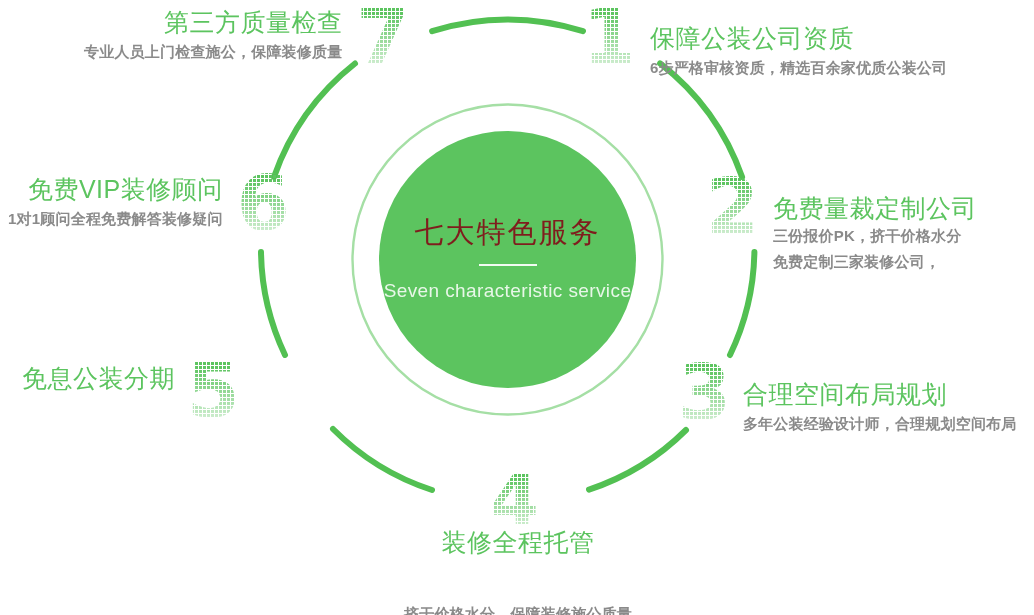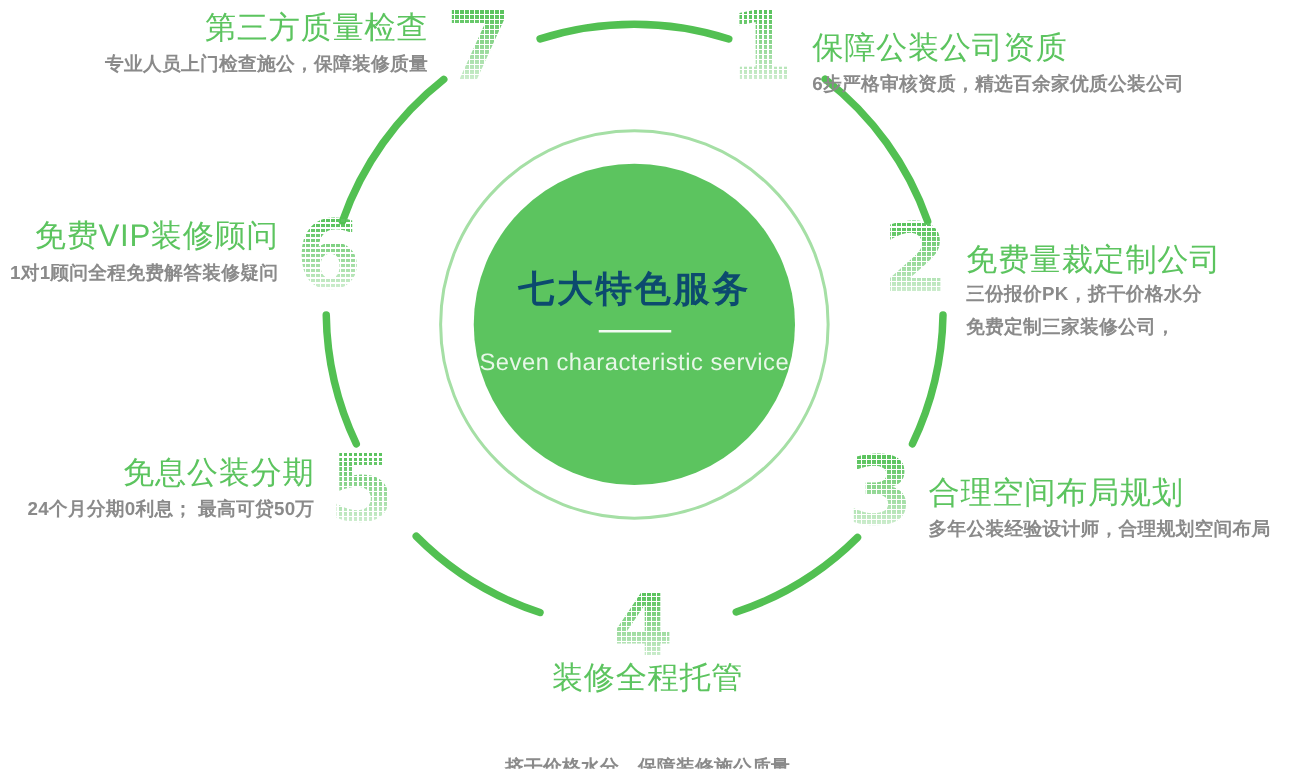--- a/index.html
+++ b/index.html
@@ -30,25 +30,25 @@
     width:257px;height:257px;
     border-radius:50%;
     background:#5cc45f;
     display:flex;
     flex-direction:column;
     align-items:center;
     justify-content:center;
     box-sizing:border-box;
   }
   .hub-title{
-    color:#0c4a6e;
+    color:#7f1d1d;
     font-size:29px;
     letter-spacing:2px;
     line-height:1;
-    font-weight:700;
+    font-weight:400;
     white-space:nowrap;
   }
   .hub-rule{
     width:58px;height:2px;
     background:rgba(255,255,255,0.92);
     margin:17px 0 14px 0;
   }
   .hub-sub{
     color:#e8f7e8;
     font-size:19px;
@@ -193,21 +193,20 @@
     <div class="texts ta-center">
       <div class="t-title">装修全程托管</div>
       <div class="t-desc">挤干价格水分，保障装修施公质量</div>
     </div>
   </div>
 
   <div class="item left" id="item5">
     <div class="num">5</div>
     <div class="texts ta-right">
       <div class="t-title">免息公装分期</div>
-      <div class="t-desc">24个月分期0利息；  最高可贷50万</div>
     </div>
   </div>
 
   <div class="item left" id="item6">
     <div class="num">6</div>
     <div class="texts ta-right">
       <div class="t-title">免费VIP装修顾问</div>
       <div class="t-desc">1对1顾问全程免费解答装修疑问</div>
     </div>
   </div>

